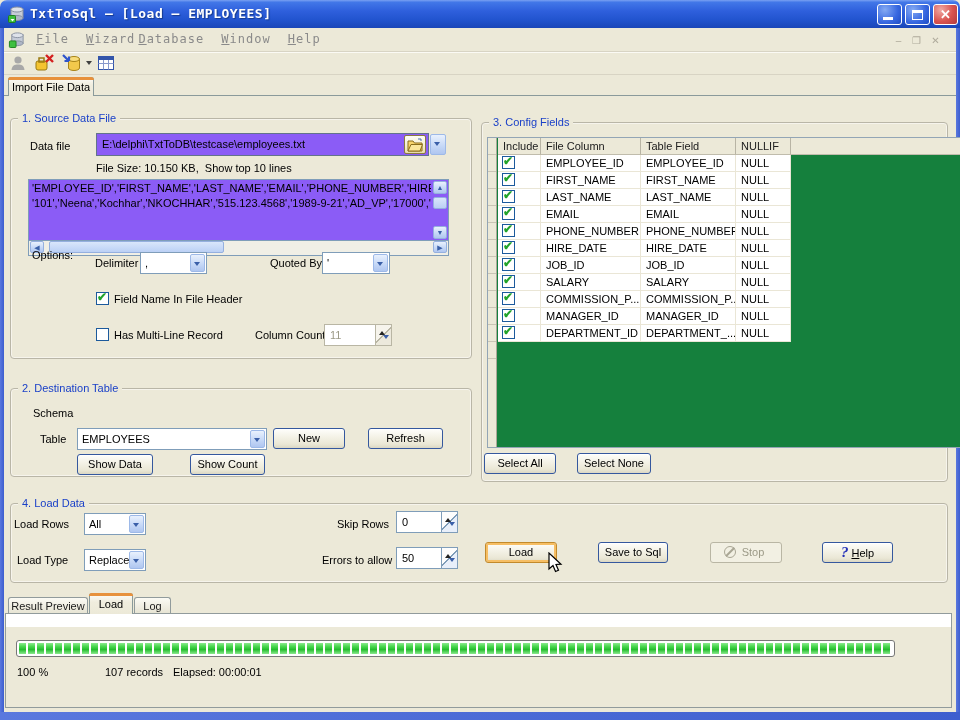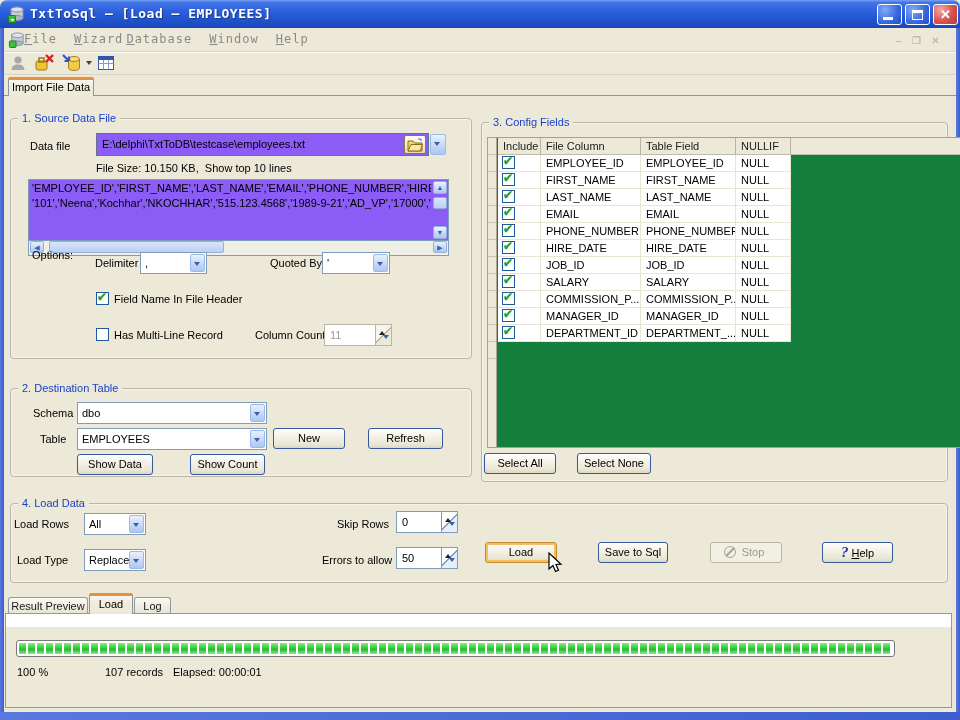--- a/index.html
+++ b/index.html
@@ -140,21 +140,21 @@
   <div class="border-strip" style="left:956px;top:28px;width:4px;height:692px"></div>
   <div class="border-strip" style="left:0;top:712px;width:960px;height:8px"></div>
 
   <div class="menubar">
     <svg style="position:absolute;left:4px;top:3px" width="17" height="17" viewBox="0 0 18 18">
       <rect x="4" y="4" width="12" height="9" fill="#C6CCD8" stroke="#8890A0"></rect>
       <ellipse cx="10" cy="13" rx="6" ry="2.5" fill="#AEB6C6" stroke="#8890A0"></ellipse>
       <ellipse cx="10" cy="4.5" rx="6" ry="2.5" fill="#DEE2EA" stroke="#8890A0"></ellipse>
       <rect x="1.5" y="10.5" width="7" height="7" rx="1" fill="#3FBF3F" stroke="#1E7F1E"></rect>
     </svg>
-    <span class="menu-item" style="margin-left:20px">File</span>
+    <span class="menu-item" style="margin-left:32px">File</span>
     <span class="menu-item" style="margin-left:14px">Wizard</span>
     <span class="menu-item" style="margin-left:0">Database</span>
     <span class="menu-item" style="margin-left:14px">Window</span>
     <span class="menu-item" style="margin-left:14px">Help</span>
     <span class="mdi-btn" style="right:50px">–</span>
     <span class="mdi-btn" style="right:32px">❐</span>
     <span class="mdi-btn" style="right:13px">✕</span>
   </div>
 
   <div class="toolbar">
@@ -246,24 +246,20 @@
   <span class="lbl" style="left:255px;top:329px">Column Count</span>
   <div class="spin spin-disabled" style="left:324px;top:324px;width:68px">
     <span class="spin-val">11</span>
     <span class="spin-btn"></span>
   </div>
 
   <div class="groupbox" style="left:10px;top:388px;width:462px;height:89px"></div>
   <span class="legend" style="left:18px;top:382px">2. Destination Table</span>
 
   <span class="lbl" style="left:33px;top:407px">Schema</span>
-  <div class="combo" style="left:77px;top:402px;width:190px">
-    <span class="combo-val">dbo</span>
-    <span class="combo-arrow"></span>
-  </div>
   <span class="lbl" style="left:40px;top:433px">Table</span>
   <div class="combo" style="left:77px;top:428px;width:190px">
     <span class="combo-val">EMPLOYEES</span>
     <span class="combo-arrow"></span>
   </div>
   <span class="btn" style="left:273px;top:428px;width:72px">New</span>
   <span class="btn" style="left:368px;top:428px;width:75px">Refresh</span>
   <span class="btn" style="left:77px;top:454px;width:76px">Show Data</span>
   <span class="btn" style="left:190px;top:454px;width:75px">Show Count</span>
 

